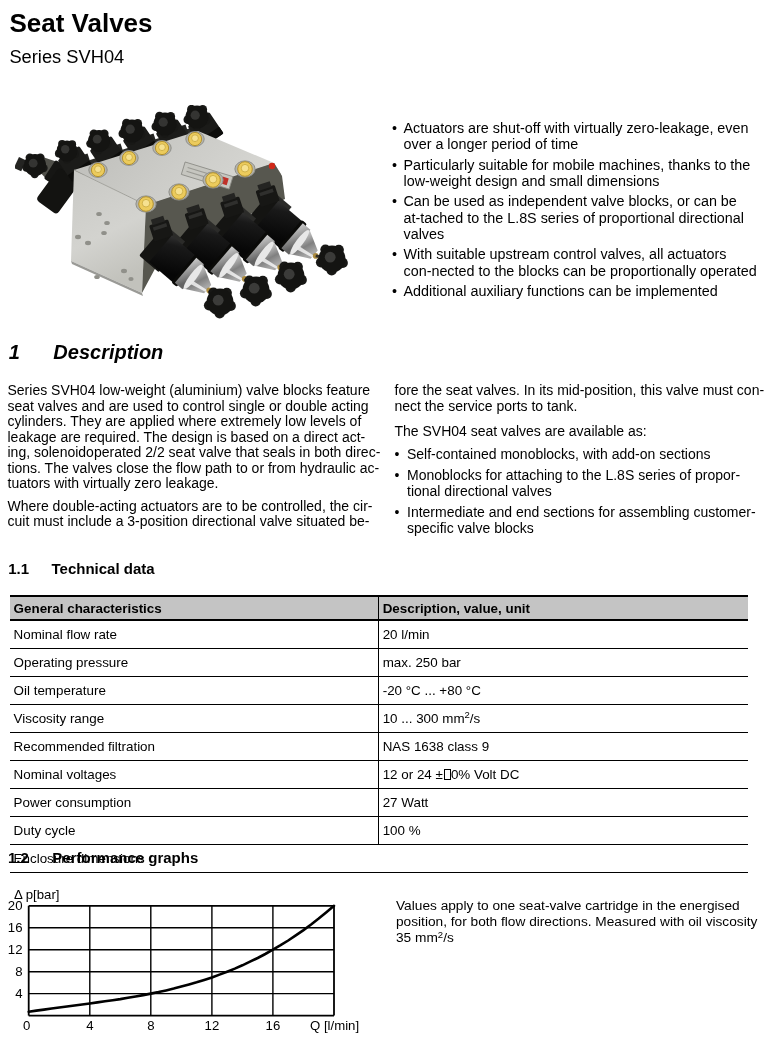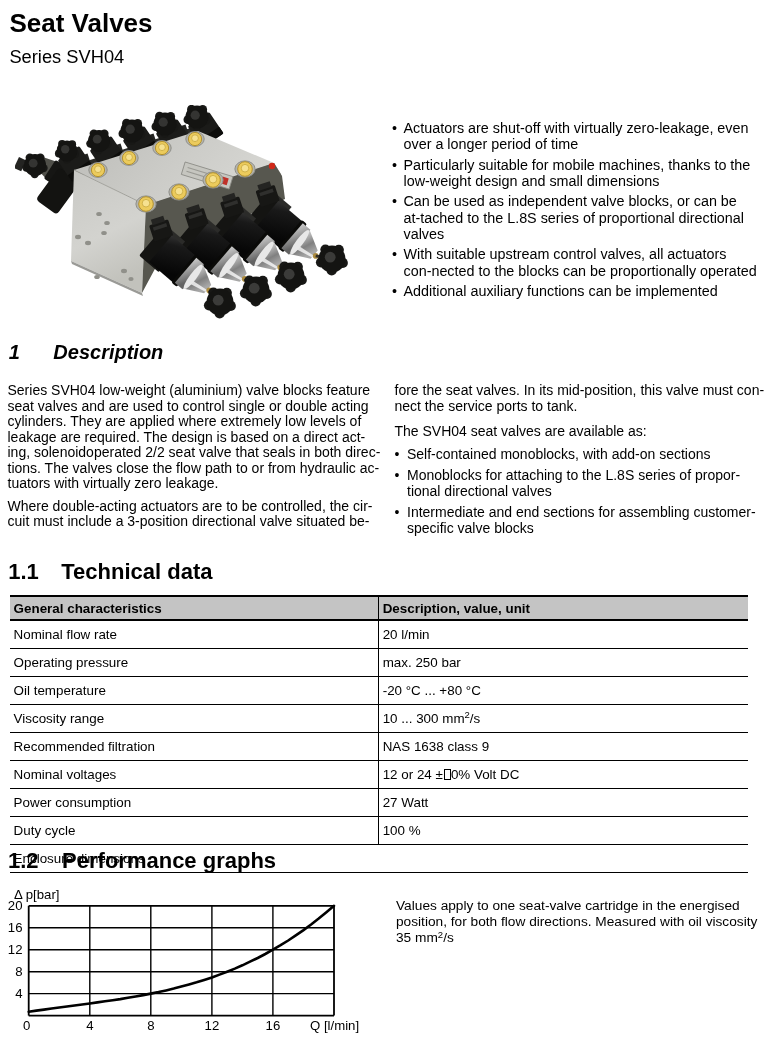--- a/index.html
+++ b/index.html
@@ -2,21 +2,21 @@
 <html><head>
 <meta charset="utf-8">
 <style>
   * { margin:0; padding:0; box-sizing:border-box; }
   html,body { width:768px; height:1048px; background:#fff; font-family:"Liberation Sans", sans-serif; color:#000; }
   #page { position:relative; width:768px; height:1048px; overflow:hidden; }
   .abs { position:absolute; }
   h1 { font-size:26px; font-weight:bold; line-height:1; }
   .sub { font-size:18.3px; line-height:1; }
   h2 { font-size:20px; font-weight:bold; line-height:1;font-style:italic; }
-  h3 { font-size:22px; font-weight:bold; line-height:1; }
+  h3 { font-size:15px; font-weight:bold; line-height:1; }
   .body { font-size:14px; line-height:15.5px; }
   .body p + p { margin-top:7px; }
   .bullets { font-size:14.35px; line-height:16.2px; }
   ul { list-style:none; }
   ul.bl li { padding-left:12.5px; position:relative; }
   ul.bl li:before { content:"\2022"; position:absolute; left:1px; }
   ul.bl li + li { margin-top:4.3px; }
   ul.bl2 { margin-top:7px; }
   ul.bl2 li { padding-left:12.5px; position:relative; }
   ul.bl2 li:before { content:"\2022"; position:absolute; left:0px; }

